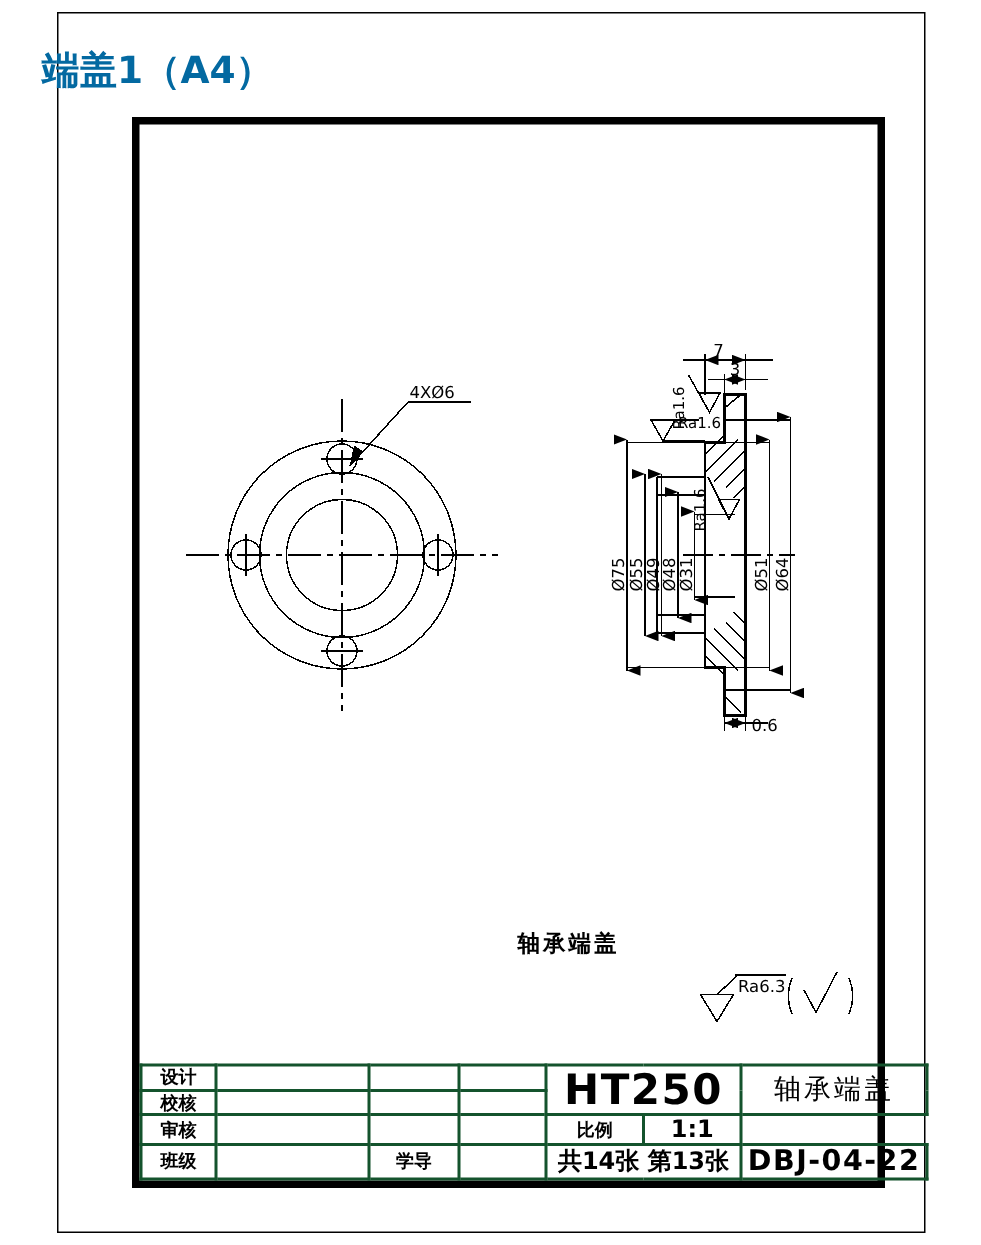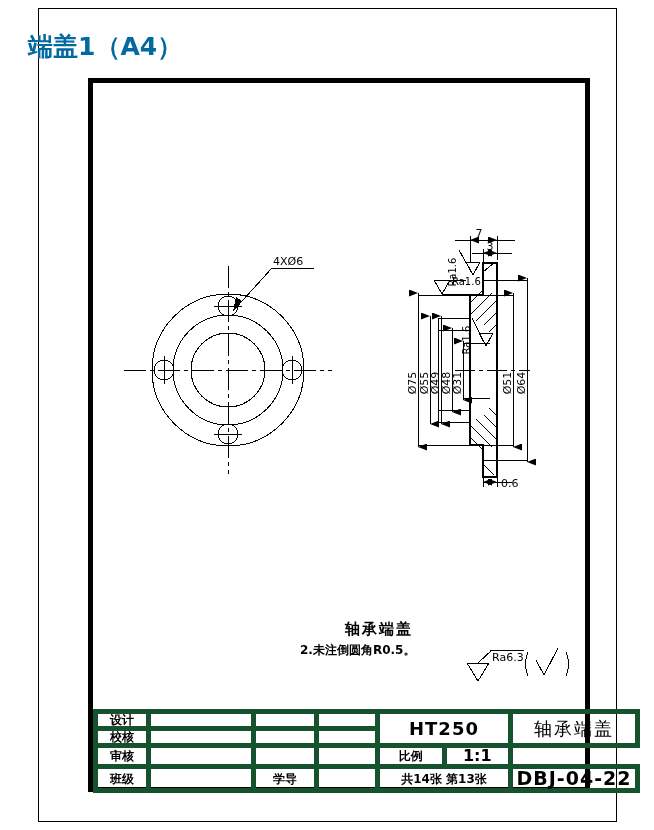--- a/index.html
+++ b/index.html
@@ -27,26 +27,26 @@
   #tech-req .tr-title{font-family:"DejaVu Sans",sans-serif;font-size:15px;
                       font-weight:bold;text-align:left;margin-left:45px;letter-spacing:2px;}
   #tech-req .tr-line{font-family:"DejaVu Sans",sans-serif;font-size:12px;
                      font-weight:bold;margin-top:3px;letter-spacing:0px;}
 
   
   #title-block{position:absolute;left:93px;top:709px;width:492px;height:78px;
                box-sizing:border-box;}
   #title-block table{border-collapse:collapse;width:100%;height:100%;
                      table-layout:fixed;}
-  #title-block td{border:5px solid #14532d;text-align:center;vertical-align:middle;
+  #title-block td{border:2px solid #14532d;text-align:center;vertical-align:middle;
                   font-family:"DejaVu Sans",sans-serif;padding:0;line-height:1;}
   .tb-label{font-size:12px;font-weight:bold;letter-spacing:0px;}
-  .tb-mat{font-family:"Liberation Serif","DejaVu Serif",serif;font-size:18px;font-weight:bold;letter-spacing:1px;margin-top:48px;}
+  .tb-mat{font-family:"Liberation Serif","DejaVu Serif",serif;font-size:28px;font-weight:bold;letter-spacing:1px;margin-top:48px;}
   .tb-scale-val{font-family:"Liberation Serif","DejaVu Serif",serif;font-size:16px;font-weight:bold;}
-  .tb-sheets{font-size:12px;font-weight:bold;}
+  .tb-sheets{font-size:16px;font-weight:bold;}
   .tb-partname{font-size:18px;font-weight:normal;letter-spacing:2px;}
   .tb-partno{font-family:"Liberation Serif","DejaVu Serif",serif;font-size:19px;font-weight:bold;letter-spacing:1px;}
 </style>
 </head>
 <body>
 
 <div id="page-border"></div>
 
 <div id="sheet-title">端盖1（A4）</div>
 
@@ -214,21 +214,20 @@
     <text transform="translate(456,272) rotate(-90)" text-anchor="middle" font-size="10">Ra1.6</text>
     <text x="452" y="285" font-size="10">Ra1.6</text>
     <text transform="translate(470,340) rotate(-90)" text-anchor="middle" font-size="10">Ra1.6</text>
 
     <text x="492" y="661" font-size="11">Ra6.3</text>
   </g>
 </svg>
 
 <div id="tech-req">
   <div class="tr-title">轴承端盖</div>
-  <div class="tr-line">2.未注倒圆角R0.5。</div>
 </div>
 
 <div id="title-block">
   <table>
     <tbody>
         <tr>
       <td class="tb-label" style="width:48px;">设计</td>
       <td style="width:100px;"></td>
       <td style="width:58px;"></td>
       <td style="width:56px;"></td>

